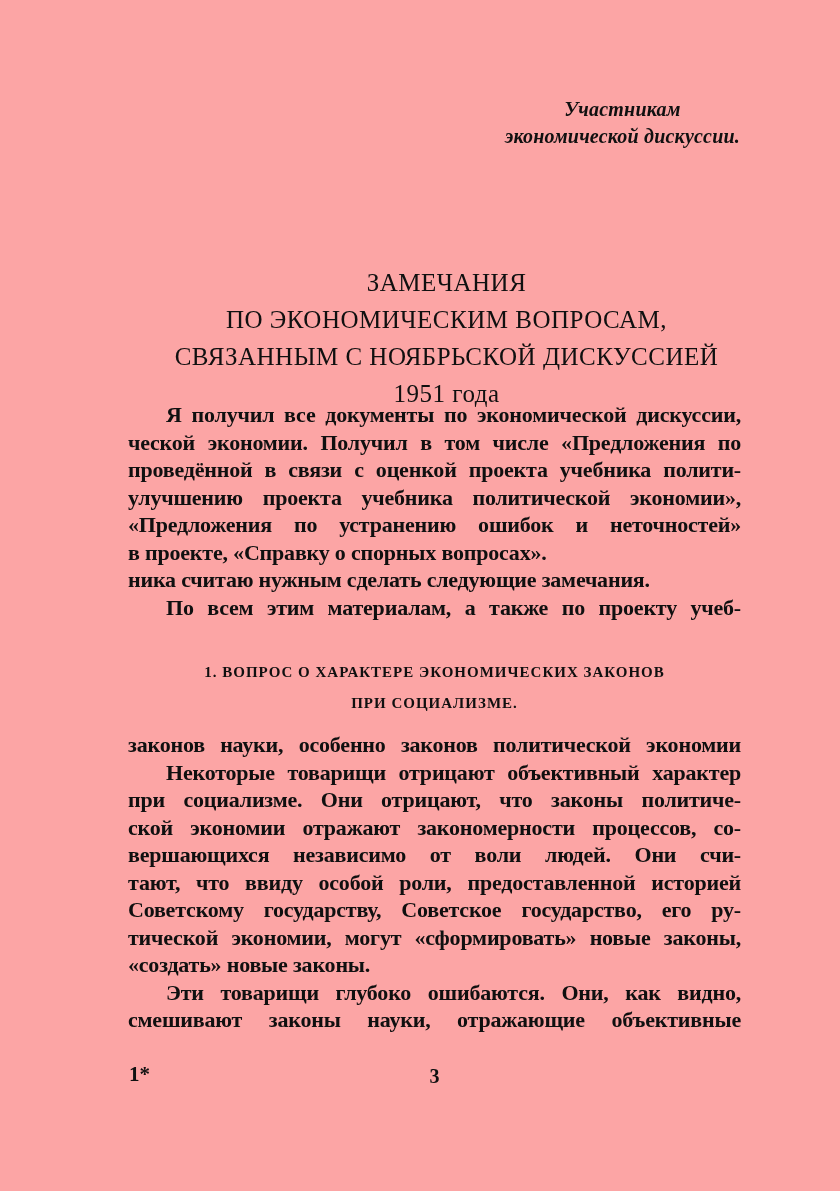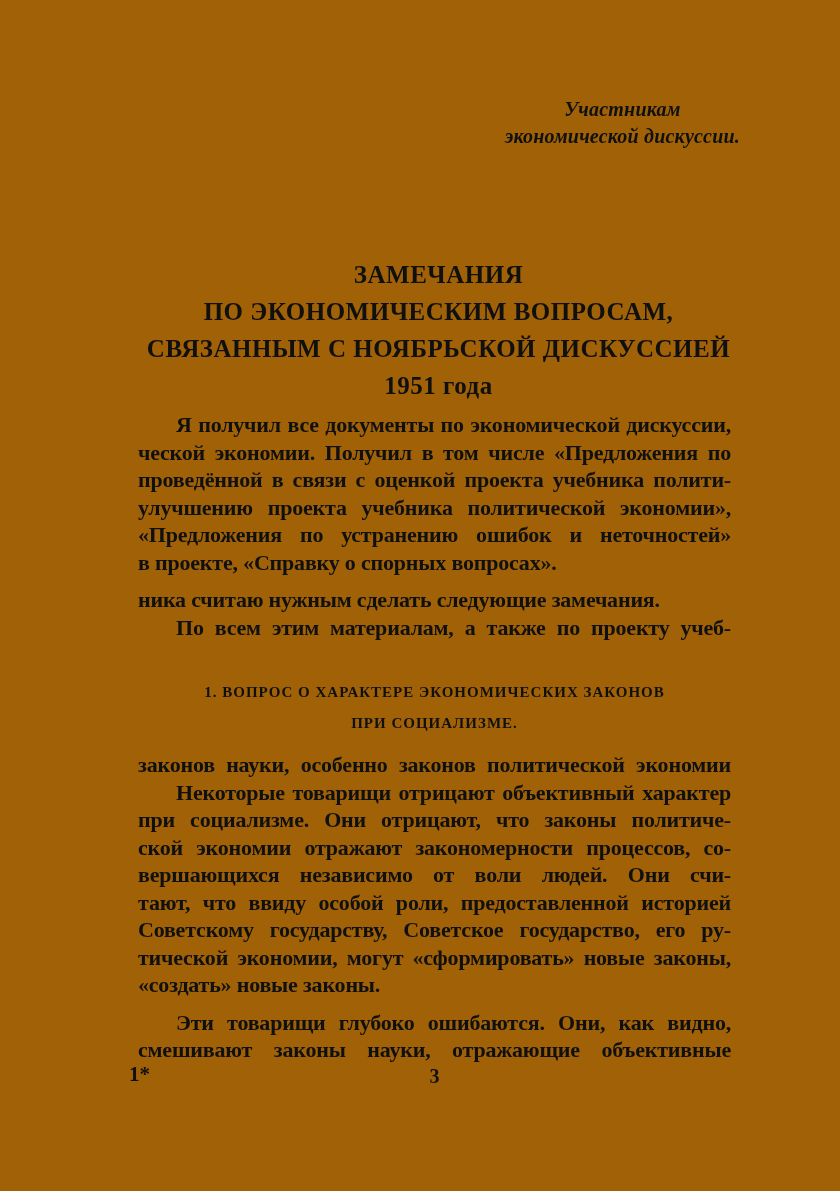--- a/index.html
+++ b/index.html
@@ -4,21 +4,21 @@
 <style>
   html, body {
     margin: 0;
     padding: 0;
     background: #ffffff;
   }
   .page {
     position: relative;
     width: 840px;
     height: 1191px;
-    background: #a16207;
+    background: #fca5a5;
     color: #101010;
     font-family: "Liberation Serif", "DejaVu Serif", serif;
     overflow: hidden;
   }
 
   
   .dedication {
     position: absolute;
     top: 96px;
     right: 100px;
@@ -29,40 +29,40 @@
     line-height: 27px;
     letter-spacing: 0.2px;
   }
 
   
   .title {
     position: absolute;
     top: 252px;
     left: 128px;
     width: 613px;
-    margin: 4px;
+    margin: 12px;
     text-align: center;
-    font-weight: 700;
+    font-weight: 400;
     font-size: 25px;
     line-height: 37px;
     letter-spacing: 0.5px;
   }
 
   
   .content {
     position: absolute;
     top: 401px;
     left: 128px;
     width: 613px;
     font-weight: 700;
     font-size: 22px;
     line-height: 27.5px;
     letter-spacing: -0.2px;
   }
-  .para { margin: 10px; }
+  .para { margin: 0; }
   .t-line {
     text-align: justify;
     text-align-last: justify;
   }
   .t-line.left { text-align-last: left; }
   .t-line.indent { padding-left: 38px; }
 
   
   .section-heading {
     margin: 36px 0 12px 0;

